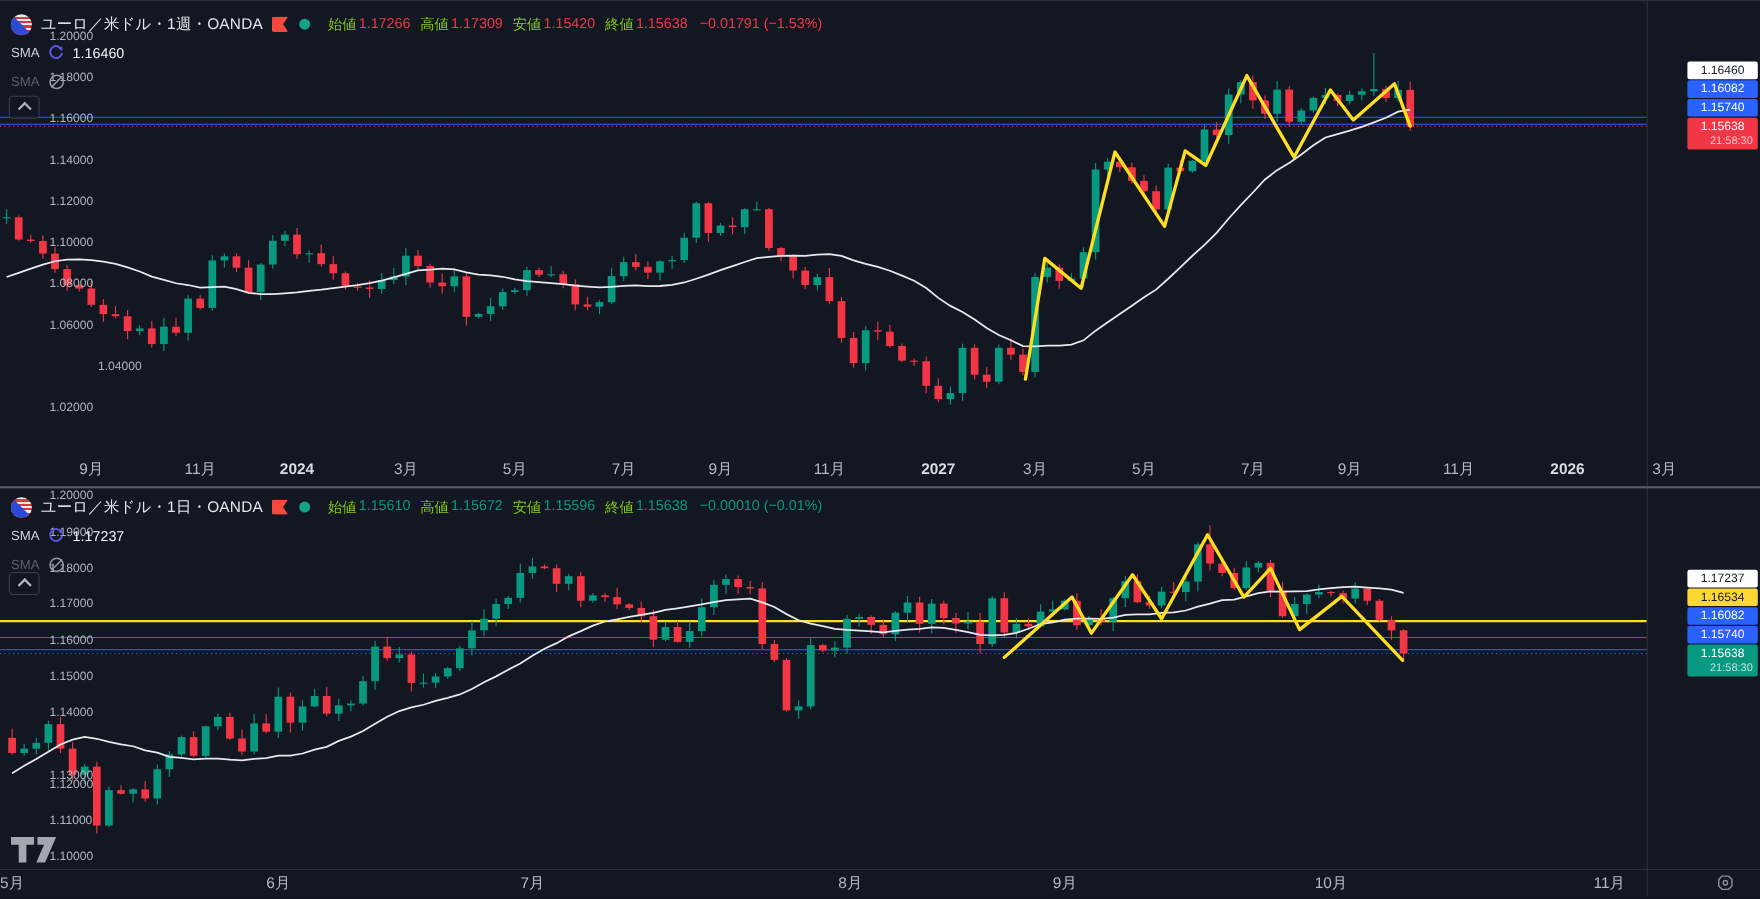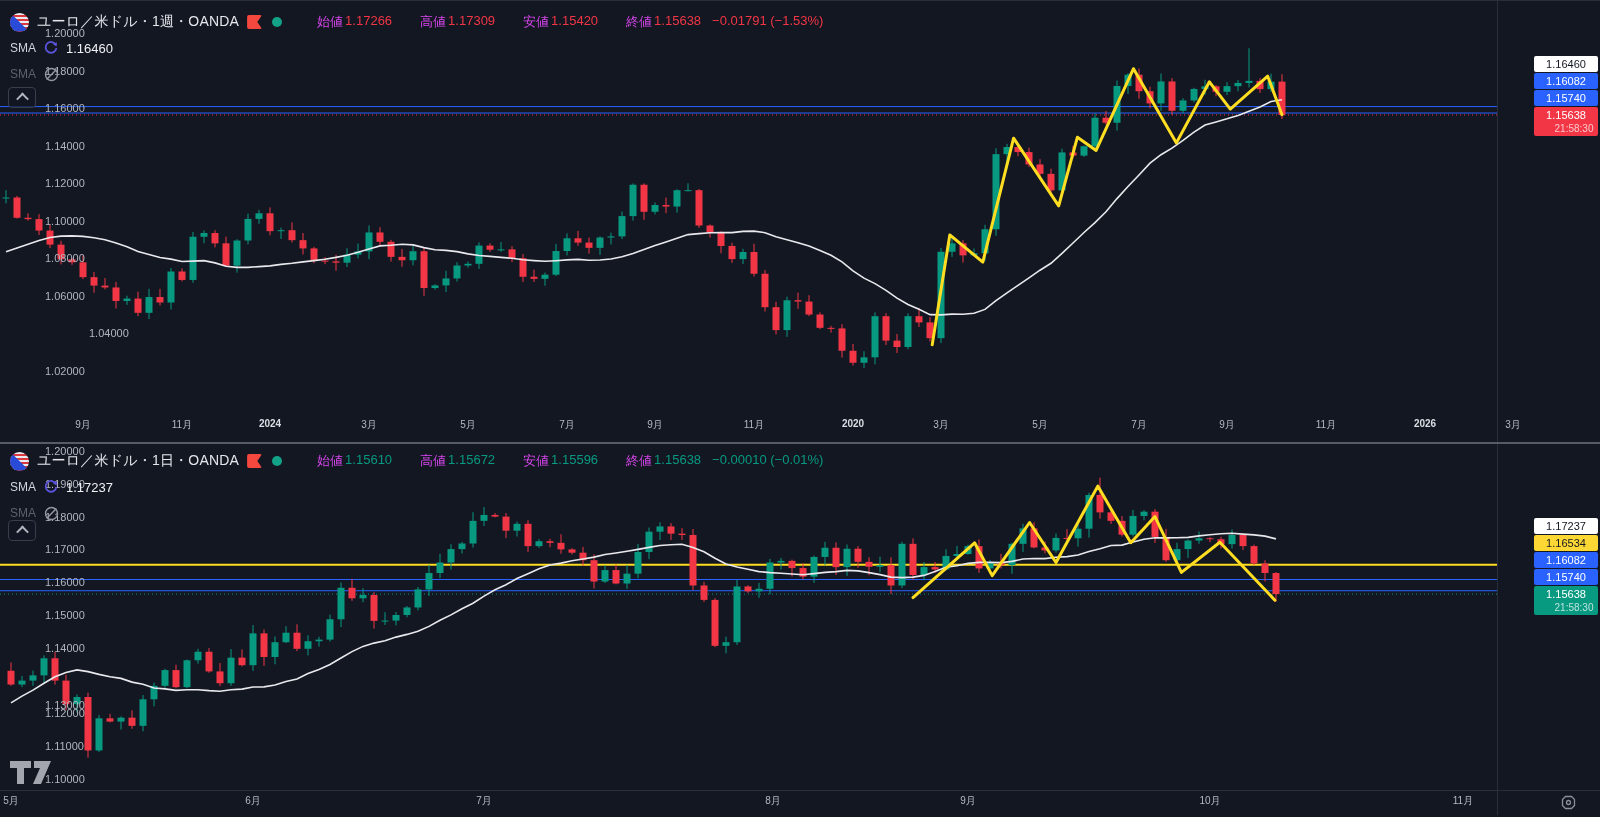--- a/index.html
+++ b/index.html
@@ -15,36 +15,36 @@
   .sym-icon{width:19px;height:19px;border-radius:50%;position:relative;overflow:hidden;flex:0 0 auto;
     background:repeating-linear-gradient(180deg,#e9ecf1 0 2px,#d8383e 2px 4px);}
   .sym-icon::after{content:"";position:absolute;inset:0;background:#2a4bd7;
     clip-path:polygon(0 0,0 100%,100% 100%);}
   .pane-title{font-size:14px;color:#e4e6eb;letter-spacing:.2px;}
   .oanda-badge{width:15px;height:14px;background:#f4483e;border-radius:2px;
     clip-path:polygon(0 0,100% 0,68% 50%,100% 100%,0 100%);flex:0 0 auto;}
   .status-dot{width:10px;height:10px;border-radius:50%;background:#13a188;flex:0 0 auto;margin-left:2px;}
   .ohlc{display:flex;gap:9px;margin-left:8px;font-size:13px;}
   .ohlc .pair{display:flex;gap:2px;}
-  .ohlc .lbl{color:#d946ef;margin-left:19px;}
+  .ohlc .lbl{color:#84cc16;}
   .chg{font-size:13px;margin-left:2px;}
   .ind-row{gap:7px;height:22px;margin-top:4px;}
   .ind-name{font-size:12px;color:#d1d4dc;}
   .ind-val{font-size:13px;color:#f0f1f5;}
   .ind-row.hidden-ind .ind-name{color:#5d616c;}
   .chev-btn{position:absolute;left:8px;width:26px;height:19px;border:1px solid #3a3e4a;border-radius:4px;
     background:rgba(19,23,34,.7);display:flex;align-items:center;justify-content:center;z-index:10;cursor:pointer;}
   .chev{width:7px;height:7px;border-top:2px solid #b2b5be;border-right:2px solid #b2b5be;
     transform:rotate(-45deg) translate(-1px,1px);}
   
   .axis-col{position:absolute;left:1497px;top:0;width:103px;height:814px;border-left:1px solid #2a2e39;z-index:2;}
   .ptick{position:absolute;left:45px;font-size:11px;color:#b2b5be;z-index:2;}
   .chip{position:absolute;left:1534px;width:64px;text-align:center;font-size:11px;border-radius:2px;z-index:6;line-height:16px;}
   .chip .cd{font-size:10px;line-height:11px;padding-bottom:2px;color:rgba(255,255,255,.72);margin-left:16px;}
-  .ttick{position:absolute;transform:translateX(-50%);font-size:10px;color:#b5b9c2;z-index:3;white-space:nowrap;}
+  .ttick{position:absolute;transform:translateX(-50%);font-size:14px;color:#b5b9c2;z-index:3;white-space:nowrap;}
   .ttick.bold{font-weight:bold;color:#dadde3;}
   .divider{position:absolute;left:0;width:1600px;z-index:4;}
   
   .tv-logo{position:absolute;left:9px;top:759px;z-index:5;opacity:.92;cursor:pointer;}
   .corner-icon{position:absolute;left:1560px;top:793px;z-index:5;cursor:pointer;}
 </style>
 </head>
 <body>
 
 <div class="root">
@@ -660,21 +660,21 @@
 
   <div id="tstrip-weekly" style="position:absolute;left:0;top:407px;width:1600px;height:34px;z-index:3;">
       <div class="ttick" style="left: 83px; top: 10px;">9月</div>
       <div class="ttick" style="left: 182px; top: 10px;">11月</div>
       <div class="ttick bold" style="left: 270px; top: 10px;">2024</div>
       <div class="ttick" style="left: 369px; top: 10px;">3月</div>
       <div class="ttick" style="left: 468px; top: 10px;">5月</div>
       <div class="ttick" style="left: 567px; top: 10px;">7月</div>
       <div class="ttick" style="left: 655px; top: 10px;">9月</div>
       <div class="ttick" style="left: 754px; top: 10px;">11月</div>
-      <div class="ttick bold" style="left: 853px; top: 10px;">2020</div>
+      <div class="ttick bold" style="left: 853px; top: 10px;">2027</div>
       <div class="ttick" style="left: 941px; top: 10px;">3月</div>
       <div class="ttick" style="left: 1040px; top: 10px;">5月</div>
       <div class="ttick" style="left: 1139px; top: 10px;">7月</div>
       <div class="ttick" style="left: 1227px; top: 10px;">9月</div>
       <div class="ttick" style="left: 1326px; top: 10px;">11月</div>
       <div class="ttick bold" style="left: 1425px; top: 10px;">2026</div>
       <div class="ttick" style="left: 1513px; top: 10px;">3月</div>
     </div>
   <div id="tstrip-daily" style="position:absolute;left:0;top:790px;width:1600px;height:27px;z-index:3;">
       <div class="ttick" style="left: 11px; top: 3px;">5月</div>

